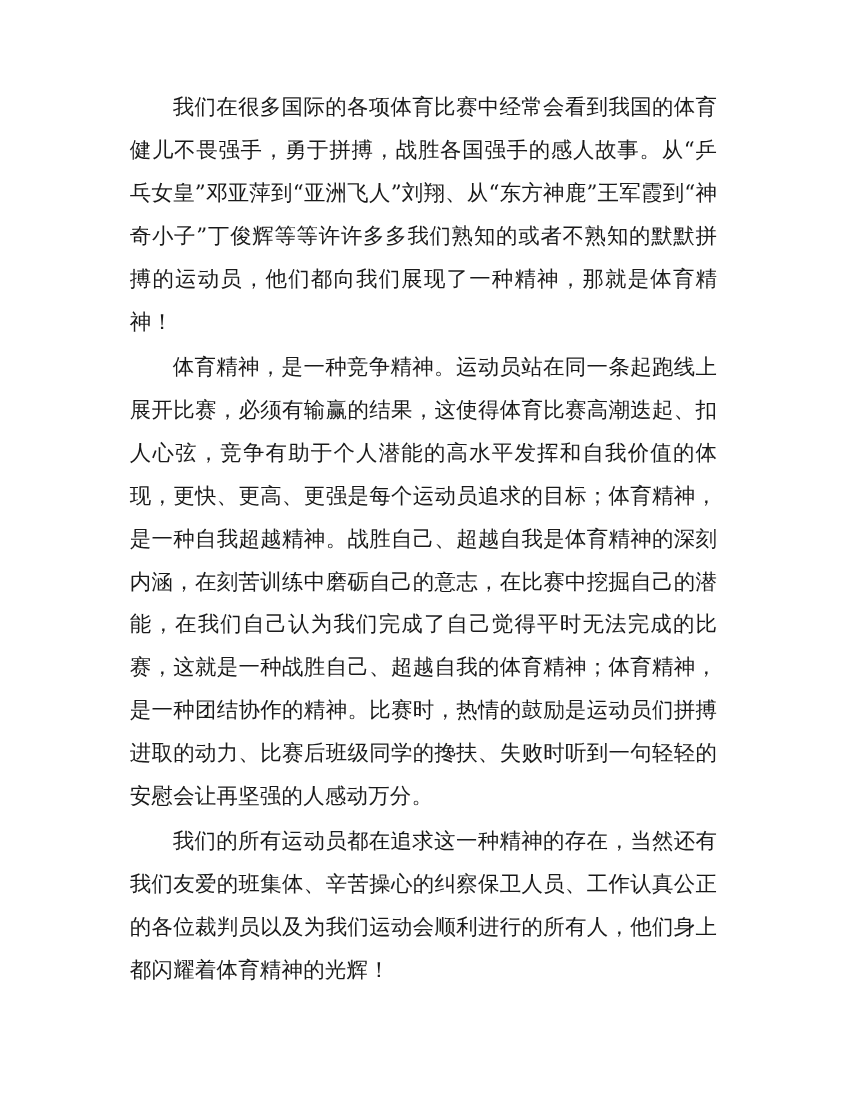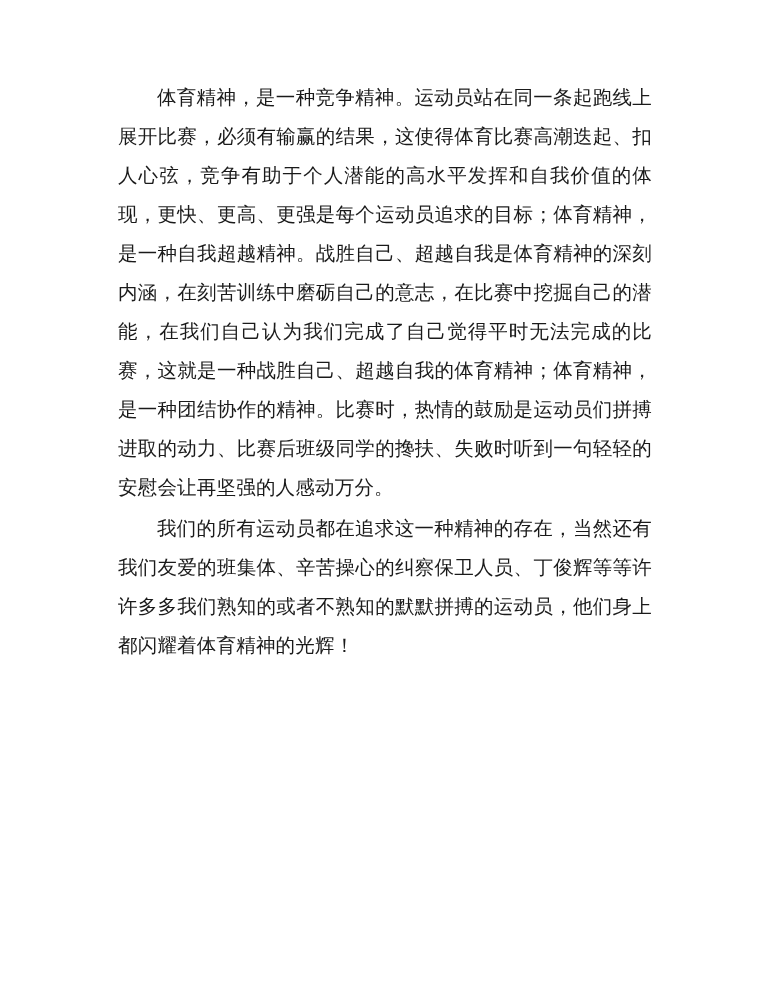--- a/index.html
+++ b/index.html
@@ -36,16 +36,17 @@
     letter-spacing: 0.2px;
     color: #1a1a1a;
     font-family: "DejaVu Serif", "Liberation Serif", serif;
   }
 </style>
 </head>
 <body>
 
 <div class="page">
   <div class="doc-body">
+    <p class="para">我们在很多国际的各项体育比赛中经常会看到我国的体育健儿不畏强手，勇于拼搏，战胜各国强手的感人故事。从“乒乓女皇”邓亚萍到“亚洲飞人”刘翔、从“东方神鹿”王军霞到“神奇小子”丁俊辉等等许许多多我们熟知的或者不熟知的默默拼搏的运动员，他们都向我们展现了一种精神，那就是体育精神！</p>
     <p class="para">体育精神，是一种竞争精神。运动员站在同一条起跑线上展开比赛，必须有输赢的结果，这使得体育比赛高潮迭起、扣人心弦，竞争有助于个人潜能的高水平发挥和自我价值的体现，更快、更高、更强是每个运动员追求的目标；体育精神，是一种自我超越精神。战胜自己、超越自我是体育精神的深刻内涵，在刻苦训练中磨砺自己的意志，在比赛中挖掘自己的潜能，在我们自己认为我们完成了自己觉得平时无法完成的比赛，这就是一种战胜自己、超越自我的体育精神；体育精神，是一种团结协作的精神。比赛时，热情的鼓励是运动员们拼搏进取的动力、比赛后班级同学的搀扶、失败时听到一句轻轻的安慰会让再坚强的人感动万分。</p>
-    <p class="para">我们的所有运动员都在追求这一种精神的存在，当然还有我们友爱的班集体、辛苦操心的纠察保卫人员、丁俊辉等等许许多多我们熟知的或者不熟知的默默拼搏的运动员，他们身上都闪耀着体育精神的光辉！</p>
+    <p class="para">我们的所有运动员都在追求这一种精神的存在，当然还有我们友爱的班集体、辛苦操心的纠察保卫人员、工作认真公正的各位裁判员以及为我们运动会顺利进行的所有人，他们身上都闪耀着体育精神的光辉！</p>
   </div>
 </div>
 
 </body></html>

